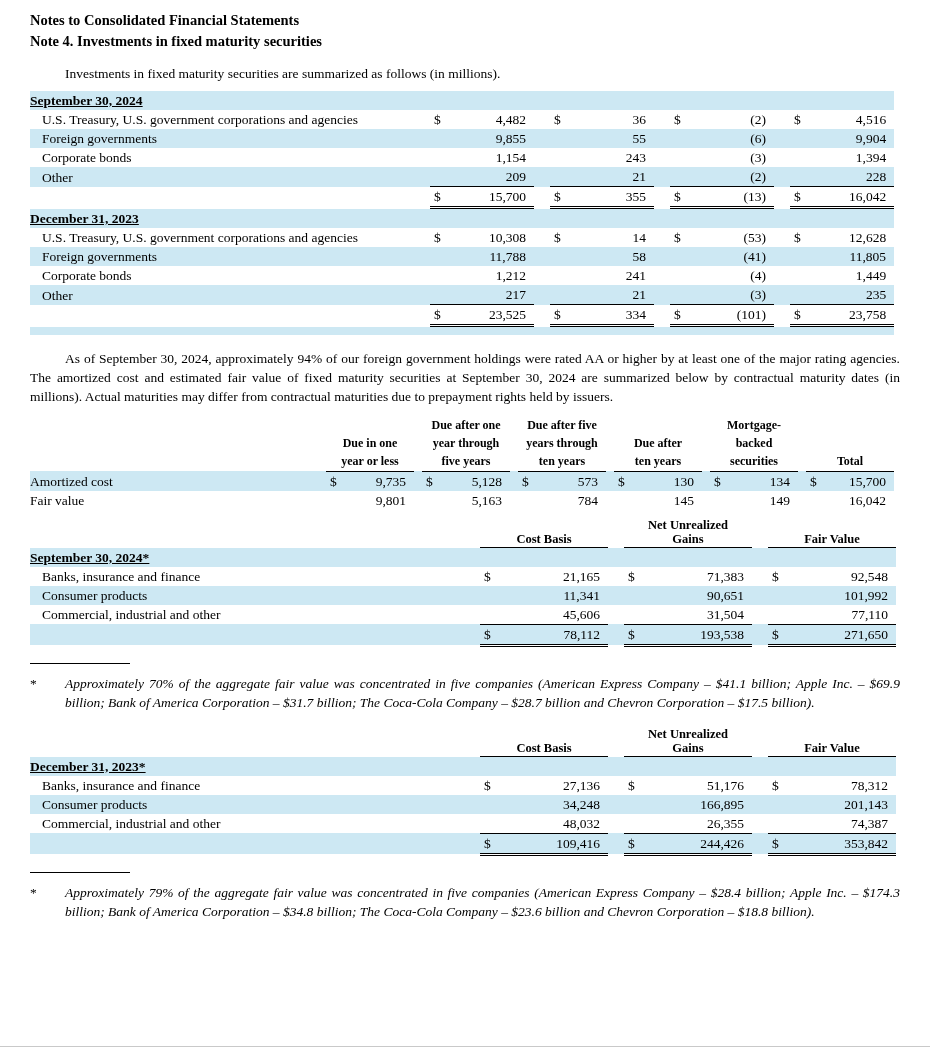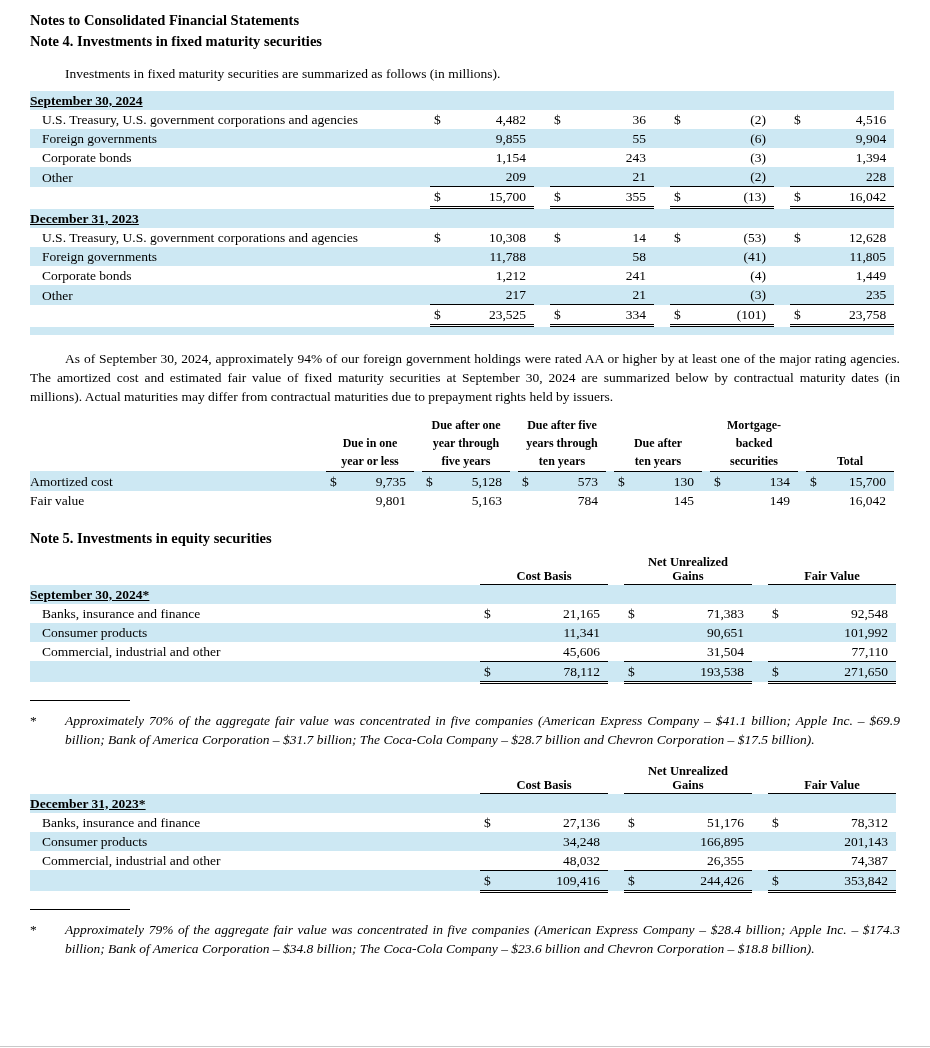--- a/index.html
+++ b/index.html
@@ -303,21 +303,20 @@
       <td class="sp"></td>
       <td class="d"></td>
       <td class="v">149</td>
       <td class="sp"></td>
       <td class="d"></td>
       <td class="v">16,042</td>
     </tr>
   </tbody>
     </table>
 
-  <div class="note-heading" style="margin-top:20px">Note 5. Investments in equity securities</div>
 
   <table class="te">
     <colgroup>
       <col style="width:450px">
       <col style="width:24px">
         <col style="width:104px">
         <col style="width:16px">
       <col style="width:24px">
         <col style="width:104px">
         <col style="width:16px">

